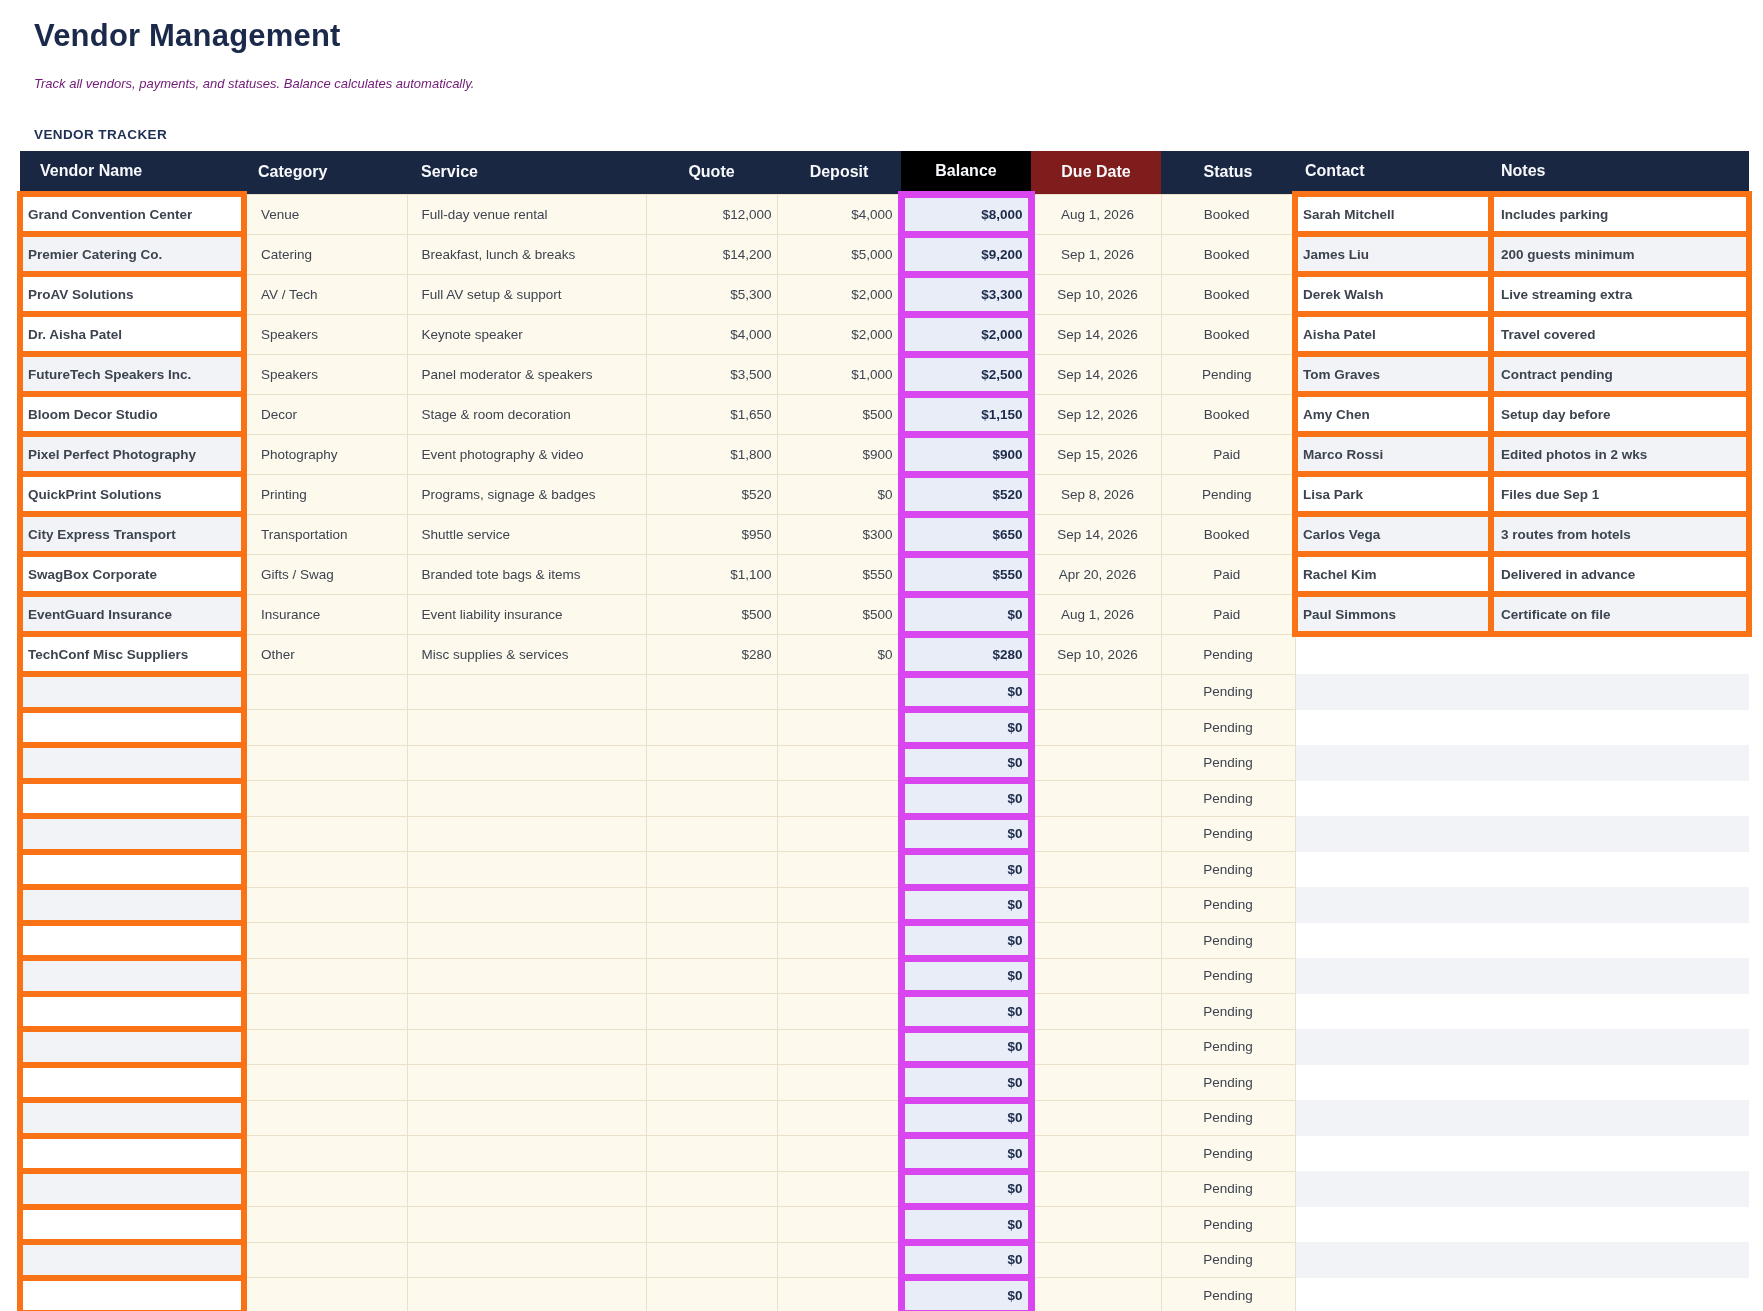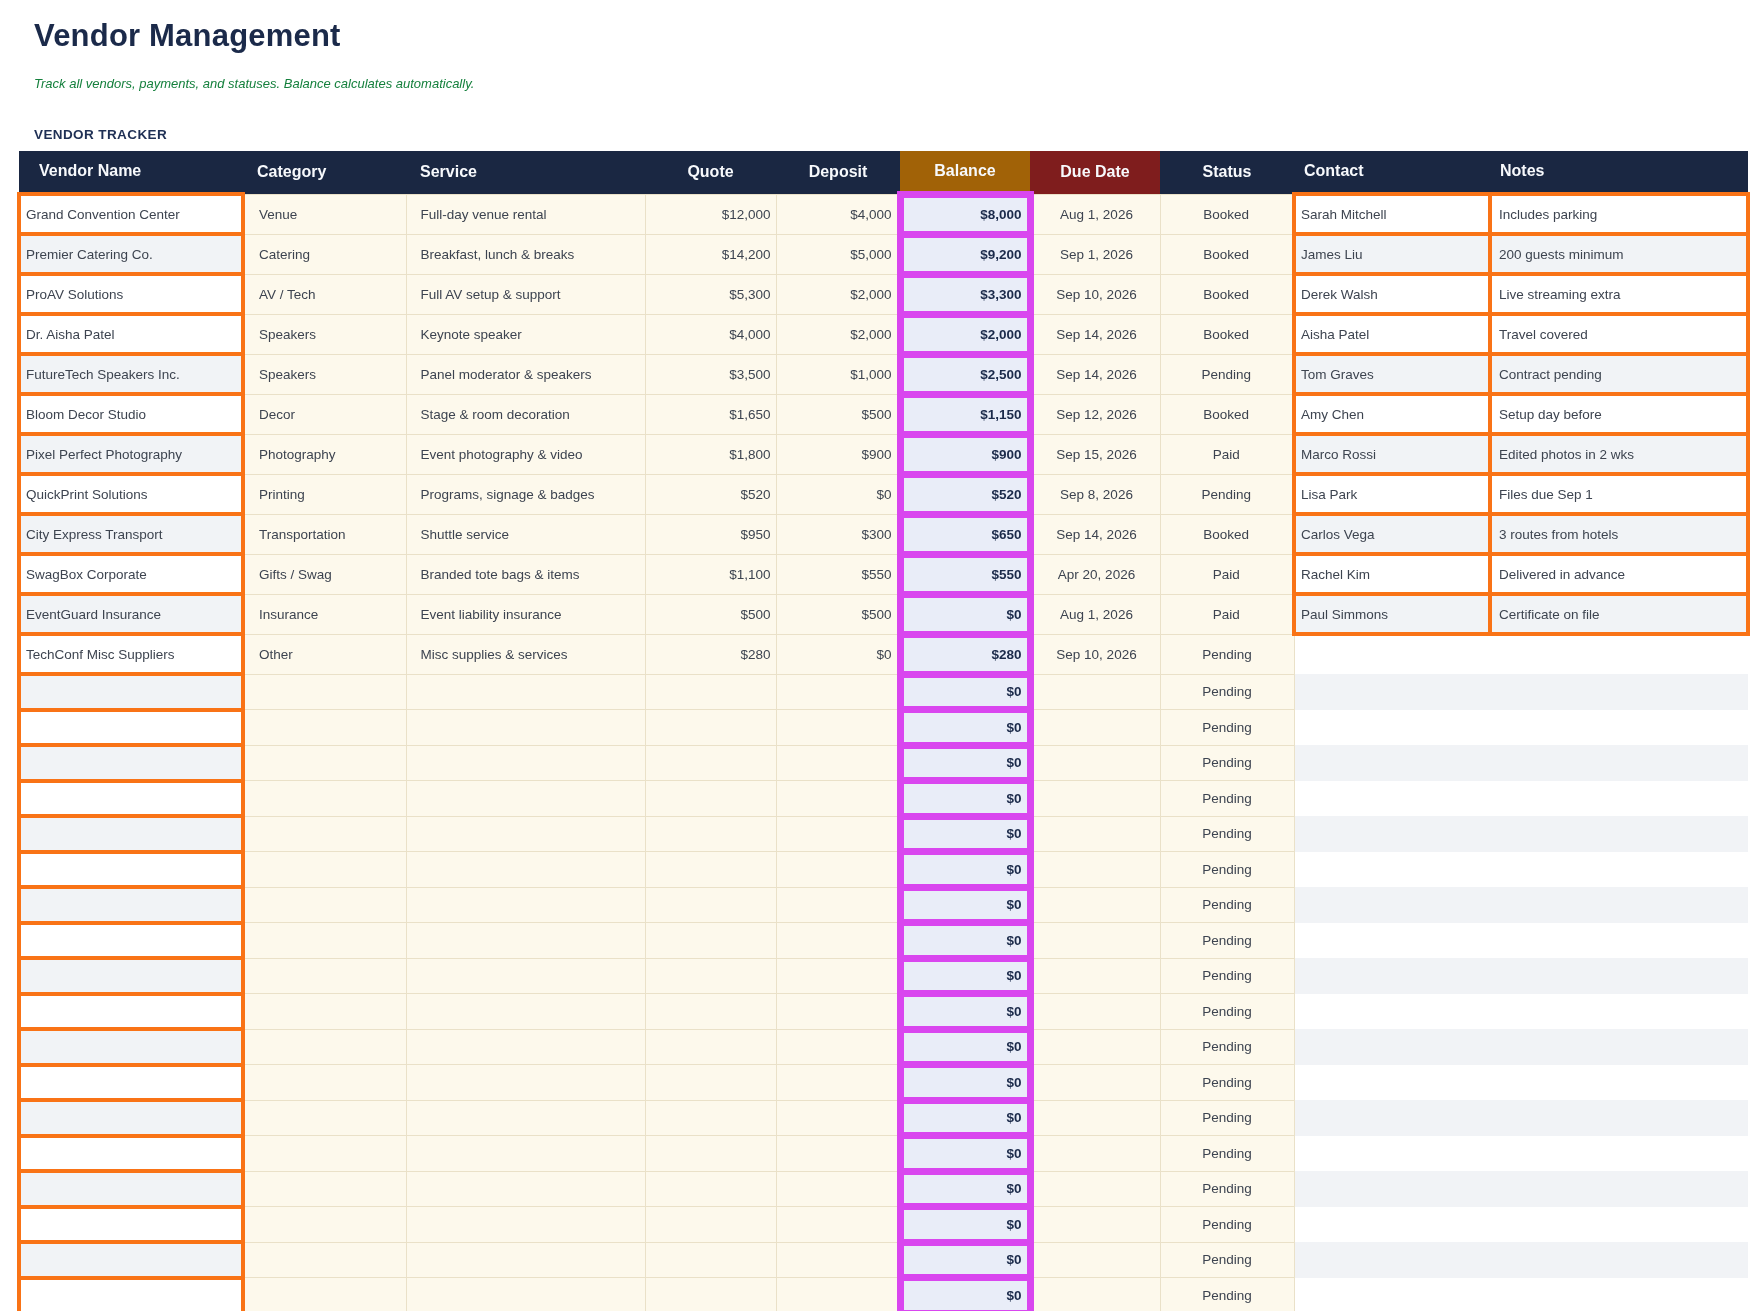--- a/index.html
+++ b/index.html
@@ -1,32 +1,32 @@
 <!DOCTYPE html>
 <html><head>
 <meta charset="utf-8">
 <style>
   html,body{margin:0;padding:0;background:#ffffff;}
   body{width:1763px;height:1311px;overflow:hidden;font-family:"Liberation Sans",sans-serif;}
   .page{position:relative;width:1763px;height:1311px;background:#fff;padding-left:17px;box-sizing:border-box;border-radius:13px;}
 
   .page-title{margin:0;padding-top:18px;margin-left:17px;font-size:31px;line-height:1.15;
     font-weight:bold;color:#1b2a4a;letter-spacing:0.2px;}
-  .page-subtitle{margin:0;margin-top:22px;margin-left:17px;font-size:13px;font-style:italic;color:#15803d;}
+  .page-subtitle{margin:0;margin-top:22px;margin-left:17px;font-size:13px;font-style:italic;color:#701a75;}
   .section-heading{margin:0;margin-top:36px;margin-bottom:9px;margin-left:17px;font-size:13.5px;
     font-weight:bold;color:#1f3055;letter-spacing:0.4px;}
 
   table.vt-table{border-collapse:collapse;table-layout:fixed;width:1729px;}
   .vt-table th{background:#1a2742;color:#f7f9fc;font-size:16px;font-weight:bold;height:40px;
     padding:0 14px;white-space:nowrap;overflow:hidden;}
   .vt-table td{font-size:13.5px;color:#3d4450;height:33px;padding:0 14px;white-space:nowrap;overflow:hidden;}
   .vt-table tr.empty-r td{height:28.5px;font-size:13.5px;}
   td.cream{background:#fdf9ec;border:1px solid #eae1c8;}
   td.bal{background:#e9edf8;border:7px solid #d946ef;font-weight:bold;color:#1b2a4a;}
-  td.plain{background:#ffffff;border:4px solid #f97316;}
+  td.plain{background:#ffffff;border:6px solid #f97316;font-weight:bold;}
   td.bare{background:#ffffff;border:none;}
   tr.stripe td.plain, tr.stripe td.bare{background:#f1f3f6;}
   .ta-l{text-align:left;} .ta-c{text-align:center;} .ta-r{text-align:right;}
   .vt-table td.ta-r{padding-right:5px;}
   .vt-table td.col-vendor{padding-left:5px;}
   .vt-table td.col-contact{padding-left:5px;}
   .vt-table td.col-notes{padding-left:7px;}
   .vt-table th.col-vendor{padding-left:20px;}
   .vt-table th.col-contact,.vt-table th.col-notes{padding-left:10px;}
 
@@ -61,21 +61,21 @@
         <col style="width: 196px;">
         <col style="width: 258px;">
       </colgroup>
     <thead>
       <tr id="vt-head-row">
           <th class="ta-l col-vendor" style="background: rgb(26, 39, 66);">Vendor Name</th>
           <th class="ta-l col-category" style="background: rgb(26, 39, 66);">Category</th>
           <th class="ta-l col-service" style="background: rgb(26, 39, 66);">Service</th>
           <th class="ta-c col-quote" style="background: rgb(26, 39, 66);">Quote</th>
           <th class="ta-c col-deposit" style="background: rgb(26, 39, 66);">Deposit</th>
-          <th class="ta-c col-balance" style="background: #a16207;">Balance</th>
+          <th class="ta-c col-balance" style="background: #000000;">Balance</th>
           <th class="ta-c col-due" style="background: #7f1d1d;">Due Date</th>
           <th class="ta-c col-status" style="background: rgb(26, 39, 66);">Status</th>
           <th class="ta-l col-contact" style="background: rgb(26, 39, 66);">Contact</th>
           <th class="ta-l col-notes" style="background: rgb(26, 39, 66);">Notes</th>
         </tr>
     </thead>
     <tbody id="vt-body">
         <tr class="filled-r">
           <td class="plain ta-l col-vendor">Grand Convention Center</td>
           <td class="cream ta-l col-category">Venue</td>

